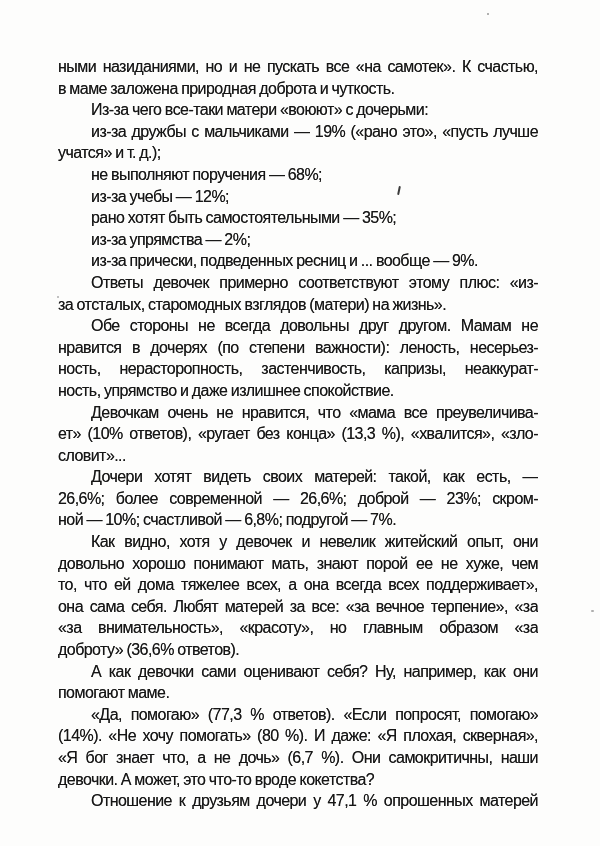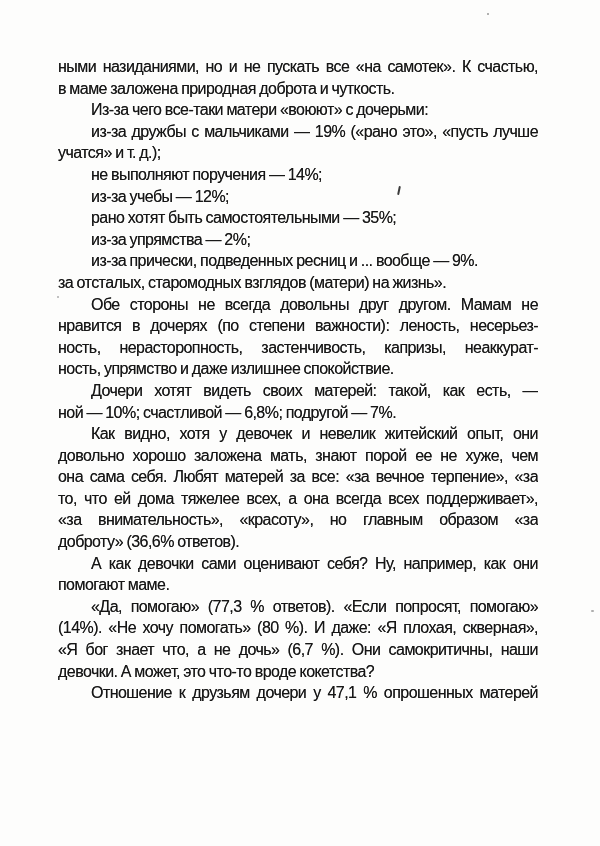--- a/index.html
+++ b/index.html
@@ -53,52 +53,59 @@
         <div class="line">в маме заложена природная доброта и чуткость.</div>
       </div>
       <div class="par">
         <div class="line indent">Из-за чего все-таки матери «воюют» с дочерьми:</div>
       </div>
       <div class="par">
         <div class="line indent fill">из-за дружбы с мальчиками — 19% («рано это», «пусть лучше</div>
         <div class="line">учатся» и т. д.);</div>
       </div>
       <div class="par">
-        <div class="line indent">не выполняют поручения — 14%;</div>
+        <div class="line indent">не выполняют поручения — 68%;</div>
       </div>
       <div class="par">
         <div class="line indent">из-за учебы — 12%;</div>
       </div>
       <div class="par">
         <div class="line indent">рано хотят быть самостоятельными — 35%;</div>
       </div>
       <div class="par">
         <div class="line indent">из-за упрямства — 2%;</div>
       </div>
       <div class="par">
         <div class="line indent">из-за прически, подведенных ресниц и ... вообще — 9%.</div>
       </div>
       <div class="par">
+        <div class="line indent fill">Ответы девочек примерно соответствуют этому плюс: «из-</div>
         <div class="line">за отсталых, старомодных взглядов (матери) на жизнь».</div>
       </div>
       <div class="par">
         <div class="line indent fill">Обе стороны не всегда довольны друг другом. Мамам не</div>
         <div class="line fill">нравится в дочерях (по степени важности): леность, несерьез-</div>
         <div class="line fill">ность, нерасторопность, застенчивость, капризы, неаккурат-</div>
         <div class="line">ность, упрямство и даже излишнее спокойствие.</div>
       </div>
       <div class="par">
+        <div class="line indent fill">Девочкам очень не нравится, что «мама все преувеличива-</div>
+        <div class="line fill">ет» (10% ответов), «ругает без конца» (13,3 %), «хвалится», «зло-</div>
+        <div class="line">словит»...</div>
+      </div>
+      <div class="par">
         <div class="line indent fill">Дочери хотят видеть своих матерей: такой, как есть, —</div>
+        <div class="line fill">26,6%; более современной — 26,6%; доброй — 23%; скром-</div>
         <div class="line">ной — 10%; счастливой — 6,8%; подругой — 7%.</div>
       </div>
       <div class="par">
         <div class="line indent fill">Как видно, хотя у девочек и невелик житейский опыт, они</div>
-        <div class="line fill">довольно хорошо заложена мать, знают порой ее не хуже, чем</div>
+        <div class="line fill">довольно хорошо понимают мать, знают порой ее не хуже, чем</div>
+        <div class="line fill">то, что ей дома тяжелее всех, а она всегда всех поддерживает»,</div>
         <div class="line fill">она сама себя. Любят матерей за все: «за вечное терпение», «за</div>
-        <div class="line fill">то, что ей дома тяжелее всех, а она всегда всех поддерживает»,</div>
         <div class="line fill">«за внимательность», «красоту», но главным образом «за</div>
         <div class="line">доброту» (36,6% ответов).</div>
       </div>
       <div class="par">
         <div class="line indent fill">А как девочки сами оценивают себя? Ну, например, как они</div>
         <div class="line">помогают маме.</div>
       </div>
       <div class="par">
         <div class="line indent fill">«Да, помогаю» (77,3 % ответов). «Если попросят, помогаю»</div>
         <div class="line fill">(14%). «Не хочу помогать» (80 %). И даже: «Я плохая, скверная»,</div>

